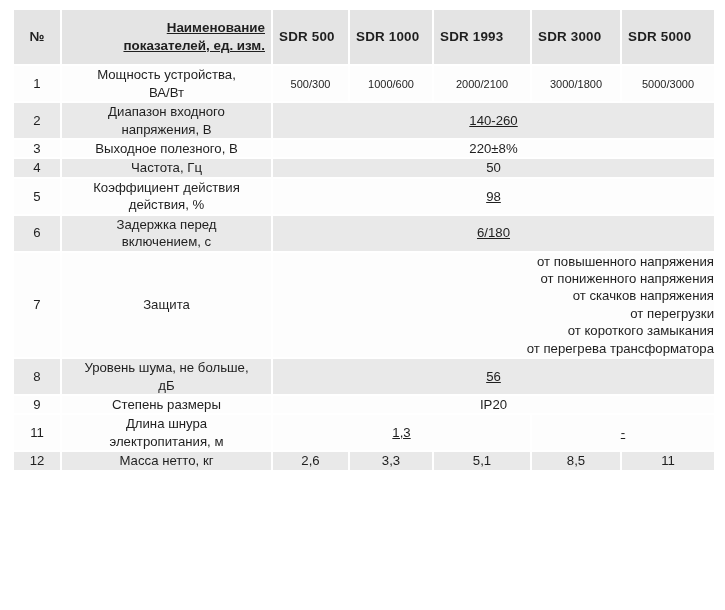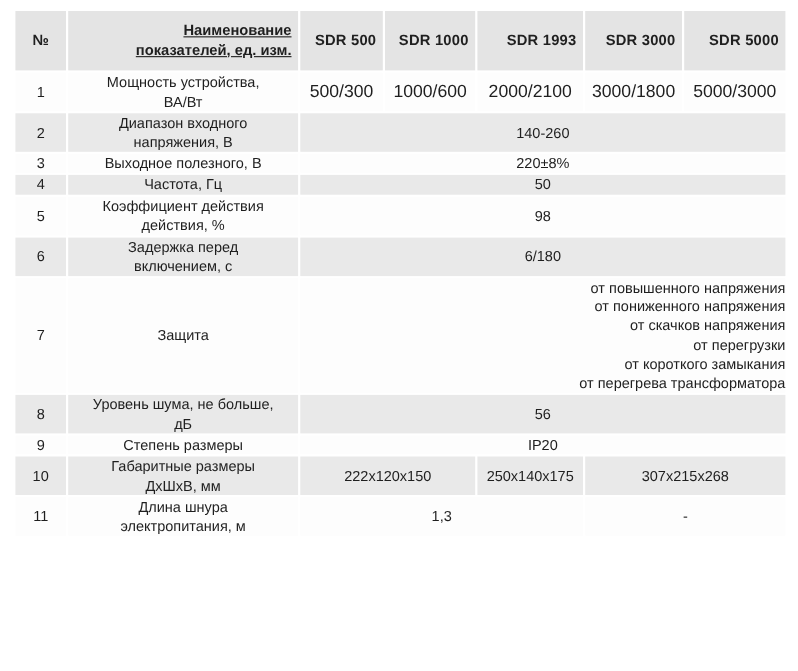--- a/index.html
+++ b/index.html
@@ -50,51 +50,51 @@
 
   
   tr.head > th {
     background: #e4e4e4;
     font-weight: bold;
     font-size: 13.4px;
     padding: 9px 6px 10px 6px;
   }
   th.h-num      { text-align: center; }
   th.h-name     { text-align: right; padding-left: 10px; line-height: 1.45; text-decoration: underline; }
-  th.h-model    { text-align: right; letter-spacing: .2px; }
+  th.h-model    { text-align: left; letter-spacing: .2px; }
 
   
   td.c-num {
     text-align: center;
     font-size: 13.4px;
     padding: 8px 2px;
   }
   td.c-name {
     text-align: center;
     padding: 8px 6px 8px 10px;
     line-height: 1.42;
   }
   td.c-val {
     text-align: center;
     padding: 8px 3px;
     font-size: 13.2px;
   }
 
-  td.c-val.small { font-size: 16px; }
+  td.c-val.small { font-size: 11px; }
 
   
   td.c-protect {
     text-align: right;
     padding: 10px 4px 11px 4px;
     line-height: 1.52;
     font-size: 13.2px;
   }
   td.c-protect .pline { display: block; white-space: nowrap; }
 
-  td.tall { padding-top: 12px; padding-bottom: 12px; }
+  td.tall { padding-top: 12px; padding-bottom: 12px; text-decoration: underline; }
 </style>
 </head>
 <body>
 
 <div class="spec-table-wrap">
   <table class="spec-table">
     <colgroup>
       <col style="width:46px">
       <col style="width:209px">
       <col style="width:75px">
@@ -202,36 +202,37 @@
       </tr>
 
       <tr class="plain">
         <td class="c-num">9</td>
         <td class="c-name">
           <span>Степень размеры</span>
         </td>
         <td class="c-val" colspan="5">IP20</td>
       </tr>
 
-      <tr class="shaded">
-        <td class="c-num">10</td>
-        <td class="c-name">
-          <span>Габаритные размеры</span><br>
-          <span>ДхШхВ, мм</span>
-        </td>
-        <td class="c-val tall" colspan="2">222x120x150</td>
-        <td class="c-val tall">250x140x175</td>
-        <td class="c-val tall" colspan="2">307x215x268</td>
-      </tr>
 
       <tr class="plain">
         <td class="c-num">11</td>
         <td class="c-name">
           <span>Длина шнура</span><br>
           <span>электропитания, м</span>
         </td>
         <td class="c-val tall" colspan="3">1,3</td>
         <td class="c-val tall" colspan="2">-</td>
       </tr>
 
+      <tr class="shaded">
+        <td class="c-num">12</td>
+        <td class="c-name">
+          <span>Масса нетто, кг</span>
+        </td>
+        <td class="c-val">2,6</td>
+        <td class="c-val">3,3</td>
+        <td class="c-val">5,1</td>
+        <td class="c-val">8,5</td>
+        <td class="c-val">11</td>
+      </tr>
     </tbody>
   </table>
 </div>
 
 </body></html>

